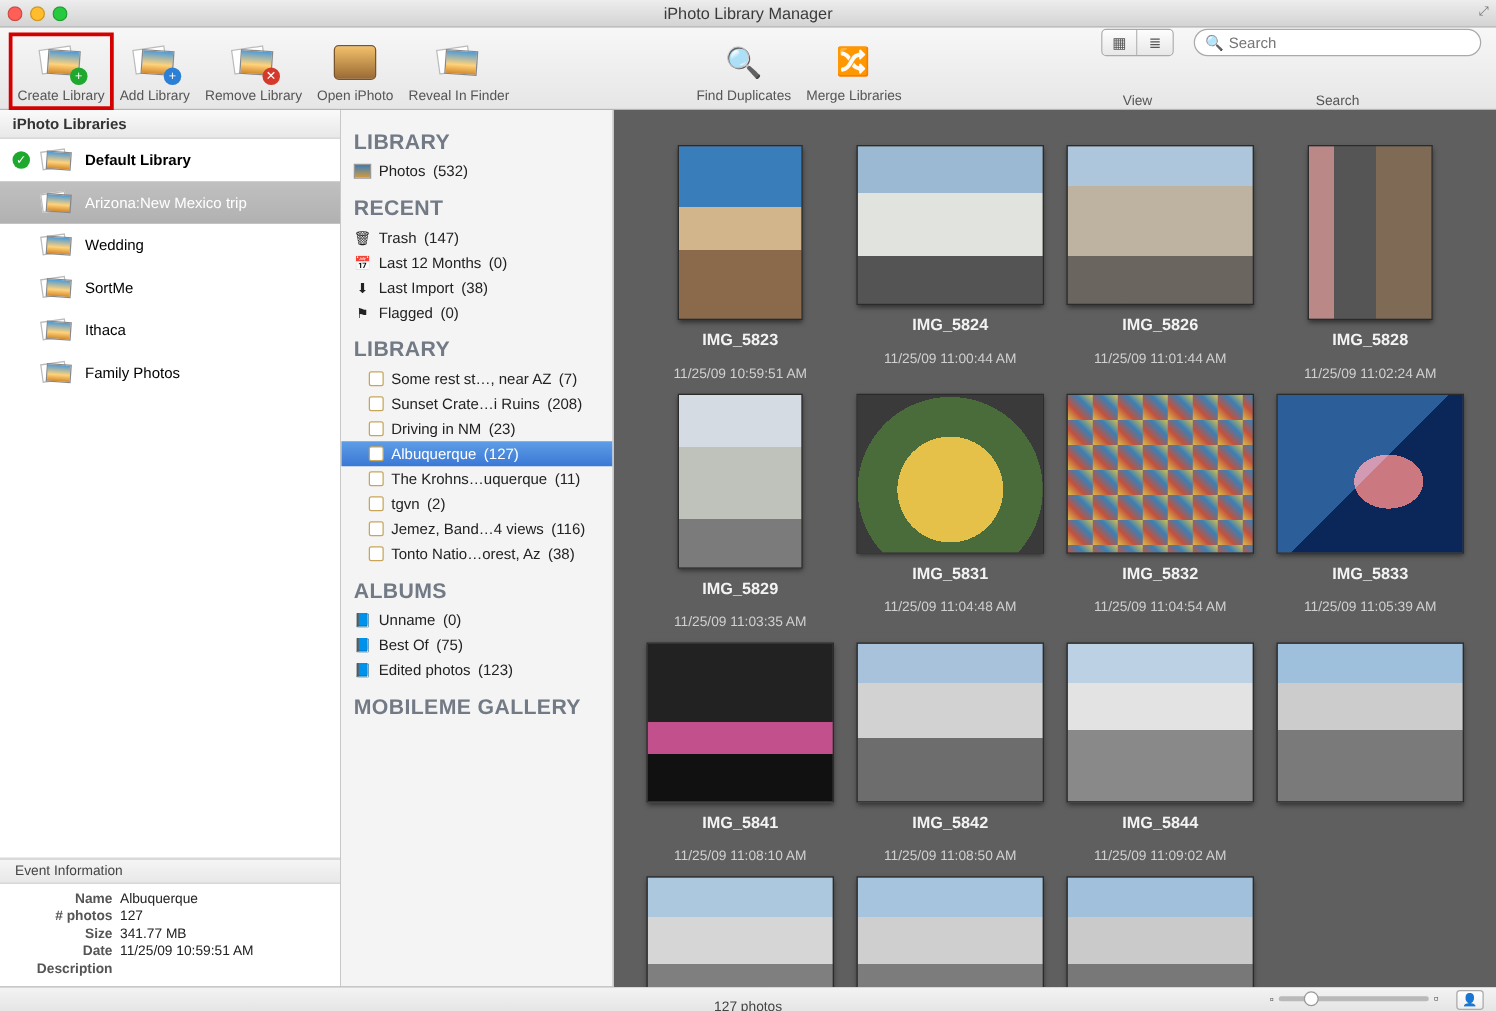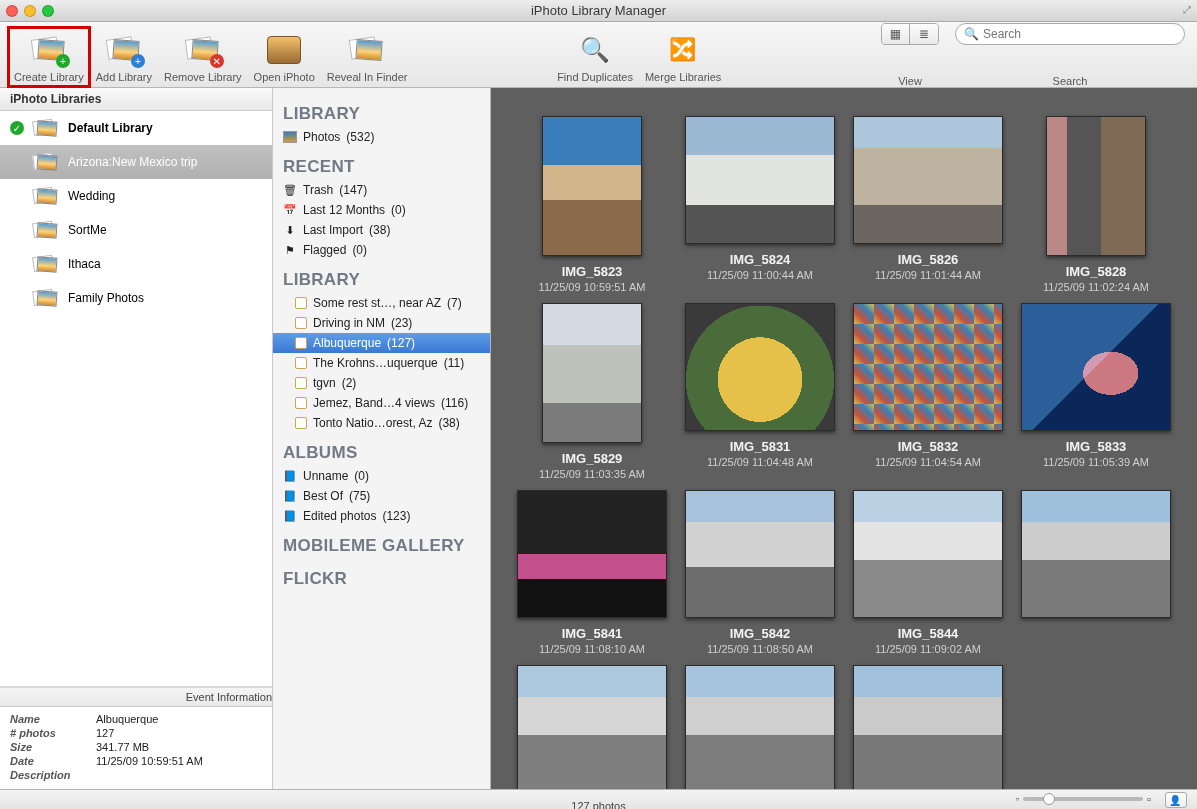--- a/index.html
+++ b/index.html
@@ -31,41 +31,41 @@
 .sl-header { background: linear-gradient(#fafafa,#e8e8e8); padding: 4px 10px; font-weight:bold; font-size:12px; color:#333; border-bottom:1px solid #ccc; }
 .lib-list { flex:0 0 auto; }
 .lib-row { display:flex; align-items:center; padding: 6px 10px; gap:8px; cursor:pointer; }
 .lib-row.selected { background: linear-gradient(#c0c0c0,#b1b1b1); color:#fff; }
 .lib-row .lib-icon { width:28px; height:22px; display:flex; align-items:center; justify-content:center; }
 .lib-default { font-weight:bold; }
 .check-badge { width:14px; height:14px; border-radius:50%; background:#1fa82e; display:flex; align-items:center; justify-content:center; color:#fff; font-size:10px; flex-shrink:0; }
 .lib-row .spacer14 { width:14px; flex-shrink:0; }
 
 .event-info { border-top: 2px solid #d9d9d9; padding: 6px 10px; font-size:11px; }
-.event-info-title { text-align:right; background:linear-gradient(#f5f5f5,#e8e8e8); margin:-6px -10px 6px; padding:3px 0; border-bottom:1px solid #ccc; font-size:11px; color:#444;}
+.event-info-title { text-align:left; background:linear-gradient(#f5f5f5,#e8e8e8); margin:-6px -10px 6px; padding:3px 12px; border-bottom:1px solid #ccc; font-size:11px; color:#444;}
 .ei-row { display:flex; margin: 2px 0; }
-.ei-label { width: 80px; text-align:left; color:#555; margin-right:6px; font-weight:bold;font-style:italic; }
+.ei-label { width: 80px; text-align:right; color:#555; margin-right:6px; font-weight:bold; }
 .ei-val { color:#222; }
 
 .sidebar-mid { width: 218px; background: linear-gradient(to bottom,#f4f4f4 0,#f4f4f4 100%); border-right:1px solid #b5b5b5; overflow-y:auto; padding: 6px 0; }
 .sm-section-title { font-size:17px; font-weight:bold; color:#727a85; padding: 10px 10px 3px; letter-spacing:.3px; }
 .sm-item { display:flex; align-items:center; padding: 3px 10px; font-size:12px; color:#222; gap:6px; cursor:pointer; }
 .sm-item.lv2 { padding-left: 22px; }
 .sm-item.sel { background: linear-gradient(#5e9de6,#3a78d6); color:#fff; }
 .sm-count { }
 .sm-icon { width:14px; height:14px; display:inline-flex; align-items:center; justify-content:center; font-size:11px; }
 .sq-icon { width:12px; height:12px; border:1px solid #c7a65a; border-radius:2px; background:#fff; }
 
 .content { flex:1; background:#5f5f5f; overflow:auto; position:relative; }
 .grid { display:grid; grid-template-columns: repeat(4,1fr); gap: 10px 2px; padding: 28px 18px; }
 .thumb-card { display:flex; flex-direction:column; align-items:center; color:#e8e8e8; font-size:11px; }
 .thumb-img { width: 150px; height: 128px; background:#888; border:1px solid #2b2b2b; box-shadow: 0 2px 4px rgba(0,0,0,.5); display:flex; align-items:center; justify-content:center; }
 .thumb-img.portrait { width: 100px; height: 140px; }
 .thumb-name { margin-top:8px; font-weight:bold; color:#f3f3f3; font-size:13px; }
-.thumb-date { color:#d0d0d0; margin-top:2px; }
+.thumb-date { color:#d0d0d0; margin-top:14px; }
 
 .statusbar { height:32px; background:linear-gradient(#f3f3f3,#dcdcdc); border-top:1px solid #b5b5b5; display:flex; align-items:center; justify-content:center; font-size:11px; color:#444; position:relative; }
 .zoom-slider { position:absolute; right:46px; top:3px; display:flex; align-items:center; gap:4px; }
 .zoom-slider .track { width:120px; height:4px; background:#b9b9b9; border-radius:2px; position:relative; }
 .zoom-slider .knob { position:absolute; left:20px; top:-4px; width:12px; height:12px; border-radius:50%; background:#fdfdfd; border:1px solid #999; }
 .face-btn { position:absolute; right:10px; top:2px; width:22px; height:16px; border:1px solid #aaa; border-radius:3px; background:linear-gradient(#fff,#eee); display:flex; align-items:center; justify-content:center; font-size:10px; }
 
 
 .photo-ic { position:relative; width:34px; height:28px; }
 .photo-ic .back { position:absolute; left:0; top:2px; width:26px; height:20px; background:#fff; border:1px solid #bbb; transform:rotate(-8deg); }
@@ -312,20 +312,25 @@
 
     <div class="sm-section-title">LIBRARY</div>
     <div id="events-list">
         <div class="sm-item lv2">
           <span class="sq-icon"></span>
           <span>Some rest st…, near AZ</span> 
           <span class="sm-count">(7)</span>
         </div>
         <div class="sm-item lv2">
           <span class="sq-icon"></span>
+          <span>Sunset Crate…i Ruins</span> 
+          <span class="sm-count">(208)</span>
+        </div>
+        <div class="sm-item lv2">
+          <span class="sq-icon"></span>
           <span>Driving in NM</span> 
           <span class="sm-count">(23)</span>
         </div>
         <div class="sm-item lv2 sel">
           <span class="sq-icon"></span>
           <span>Albuquerque</span> 
           <span class="sm-count">(127)</span>
         </div>
         <div class="sm-item lv2">
           <span class="sq-icon"></span>
@@ -362,21 +367,20 @@
           <span class="sm-count">(75)</span>
         </div>
         <div class="sm-item">
           <span class="sm-icon">📘</span>
           <span>Edited photos</span> 
           <span class="sm-count">(123)</span>
         </div>
       </div>
 
     <div class="sm-section-title">MOBILEME GALLERY</div>
-    <div class="sm-section-title">FLICKR</div>
   </div>
 
   <div class="content">
     <div class="grid" id="photo-grid">
         <div class="thumb-card">
           <div class="thumb-img portrait p1"></div>
           <div class="thumb-name">IMG_5823</div>
           <div class="thumb-date">11/25/09 10:59:51 AM</div>
         </div>
         <div class="thumb-card">

